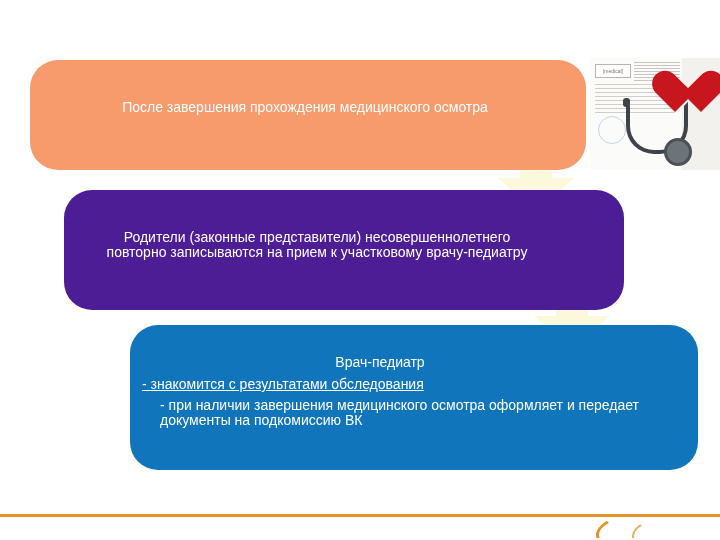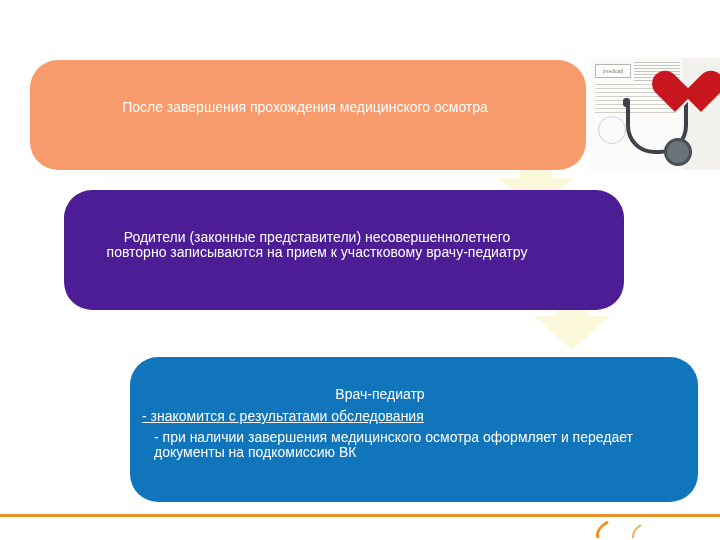--- a/index.html
+++ b/index.html
@@ -194,21 +194,20 @@
     background: #4c1d95;
     border-radius: 28px;
   }
   #box-blue-2 {
     left: 130px;
     top: 325px;
     width: 568px;
     height: 145px;
     background: #1175bb;
     border-radius: 28px;
-    margin-top: 32px;
   }
 
   .txt {
     position: absolute;
     color: #ffffff;
     font-size: 14px;
     line-height: 15px;
   }
   #t-orange {
     left: 60px;
@@ -229,21 +228,21 @@
     text-align: center;
   }
   #t-blue-2-l1 {
     left: 12px;
     top: 52px;
     width: 460px;
     text-align: left;
     text-decoration: underline;
   }
   #t-blue-2-l2 {
-    left: 24px;
+    left: 30px;
     top: 73px;
     width: 480px;
     text-align: left;
   }
 
   
   #bottom-band {
     position: absolute;
     left: 0;
     bottom: 0;

